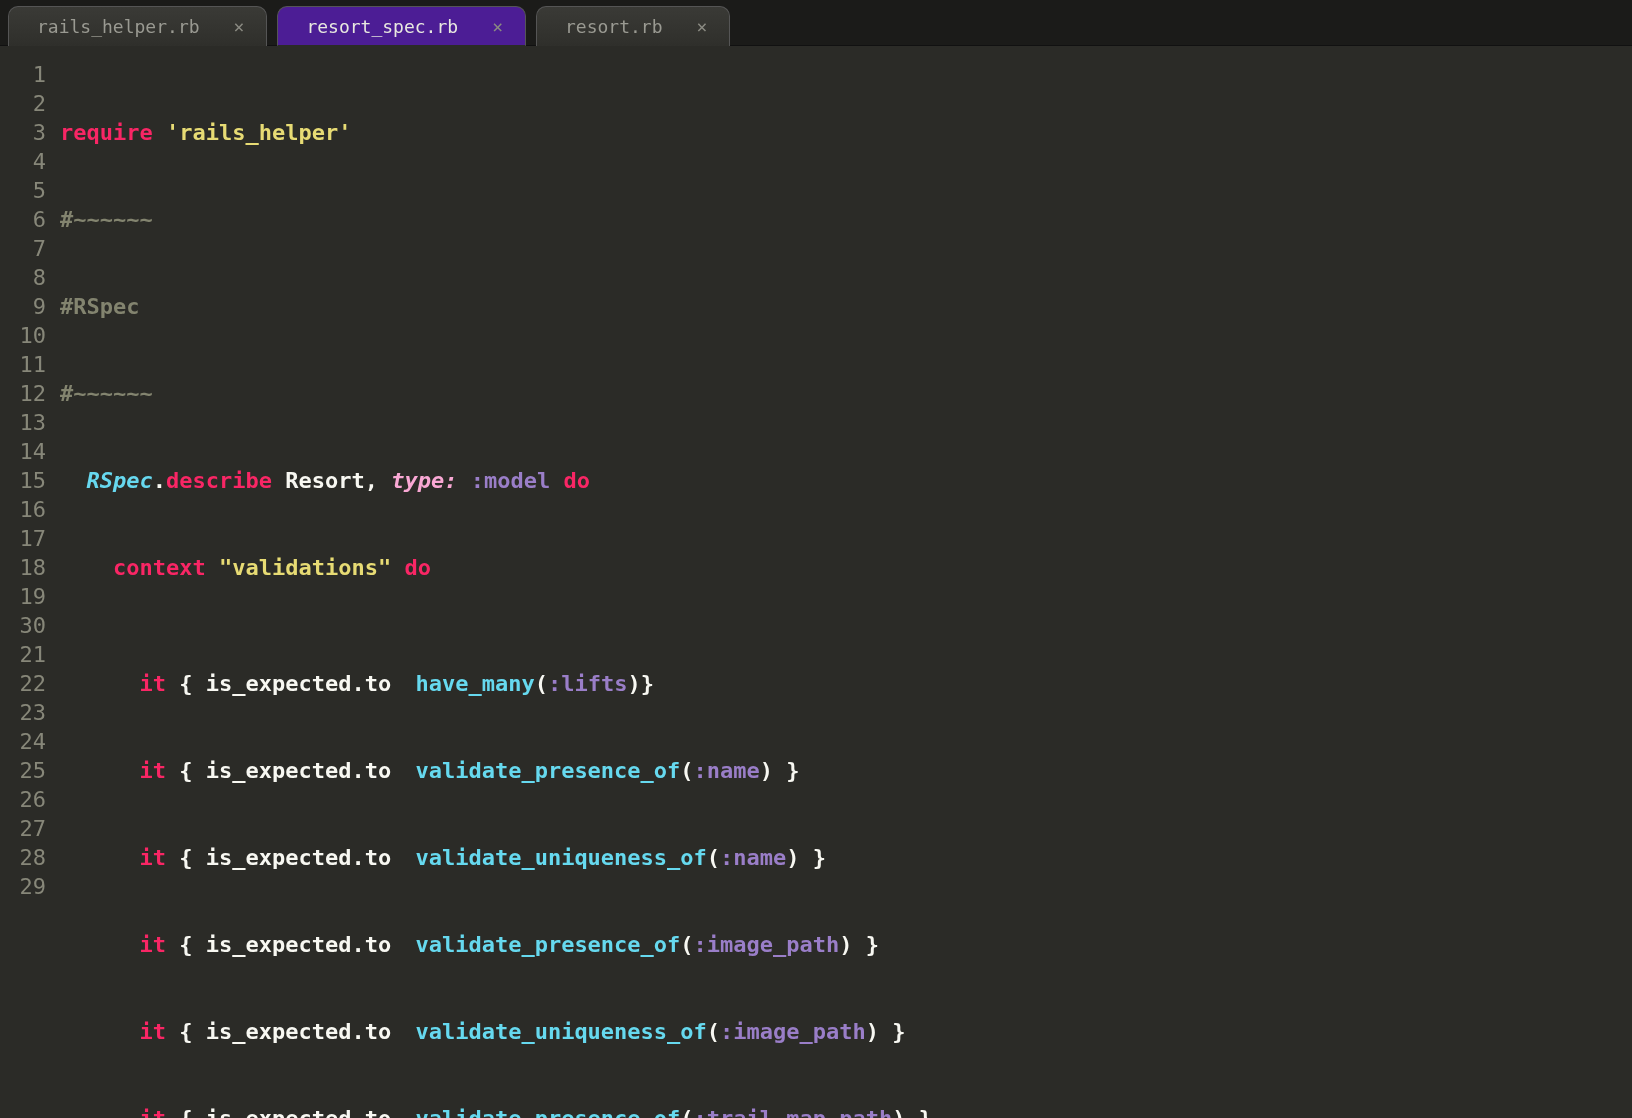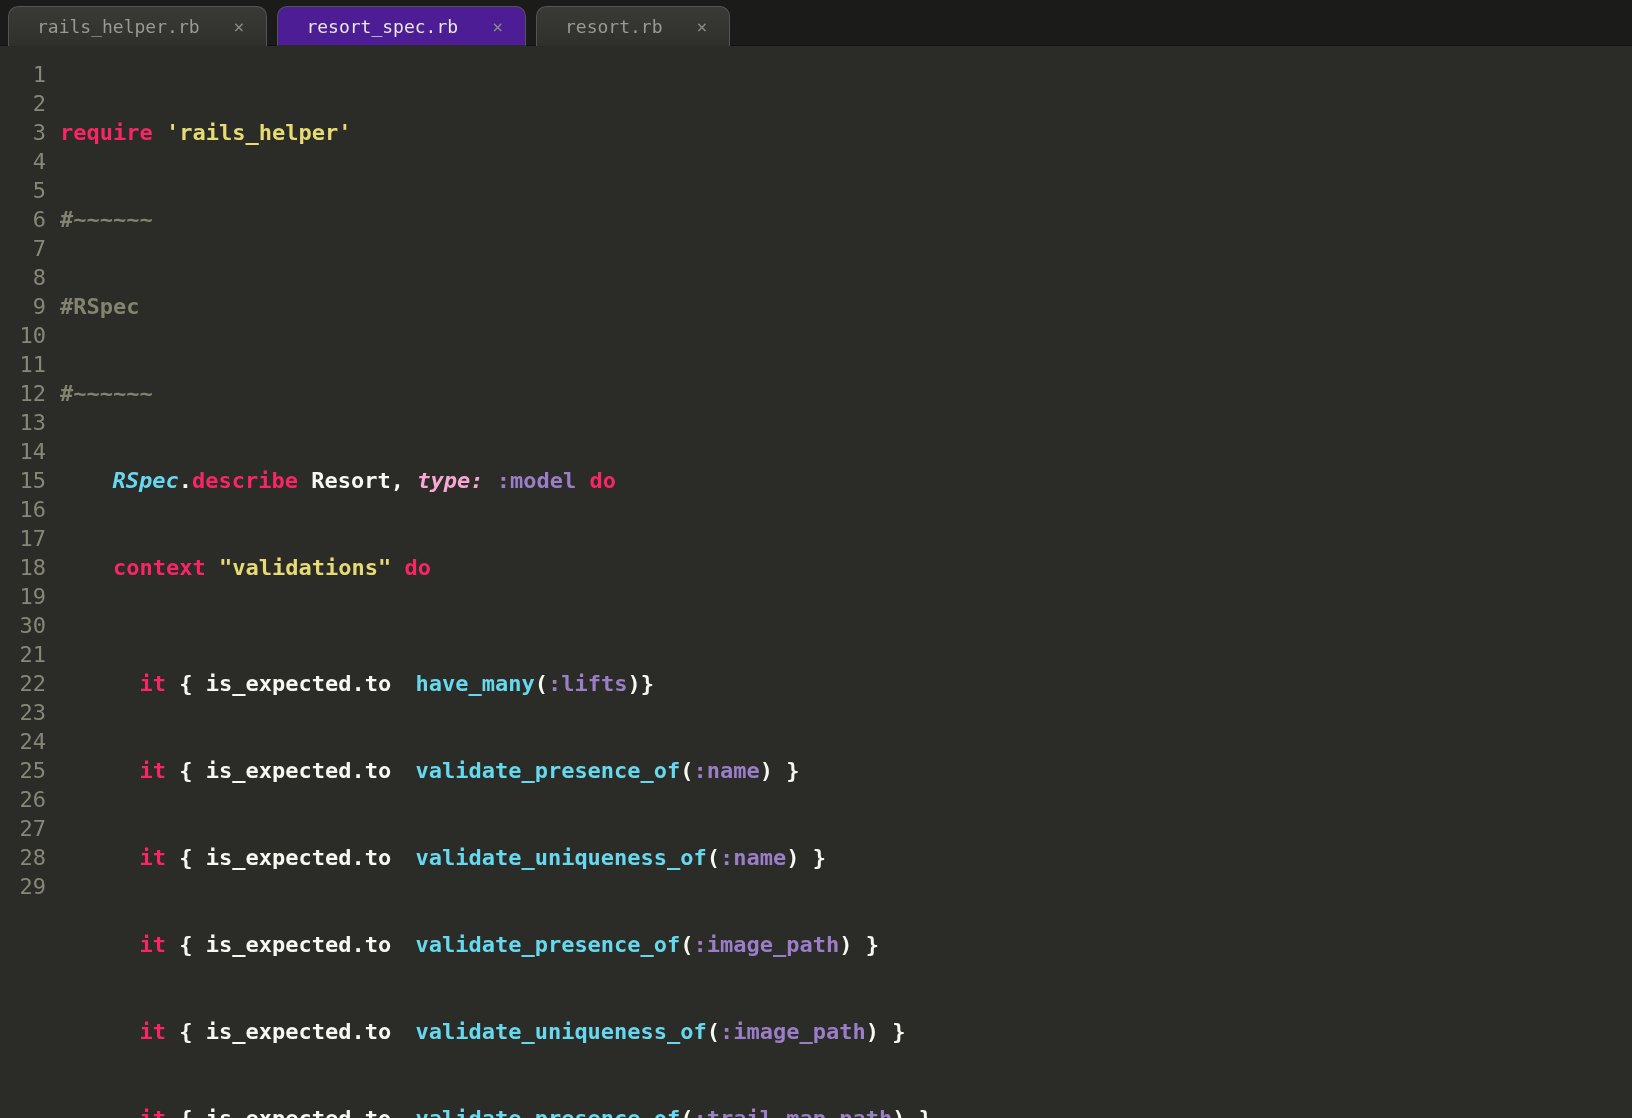--- a/index.html
+++ b/index.html
@@ -74,21 +74,21 @@
   .code {
     flex: 1;
     white-space: pre;
   }
   .code .line { height: 29px; font-weight: bold; }
 
   
   .c-keyword   { color: #f92665; }    
   .c-string    { color: #e7db74; }    
   .c-comment   { color: #83846f; }    
-  .c-const     { color: #67d8ef; font-style: italic; margin-left: 26px; }  
+  .c-const     { color: #67d8ef; font-style: italic; }  
   .c-class     { color: #f8f8f2; }    
   .c-call      { color: #66d9ef; margin-left: 11px; }    
   .c-sym       { color: #9a7ec8; text-align: right; }    
   .c-punc      { color: #f8f8f2; }
   .c-dot       { color: #f8f8f2; }
   .c-type      { color: #f9a8d4; font-style: italic; } 
   .c-plain     { color: #f8f8f2; }
 </style>
 </head>
 <body>

